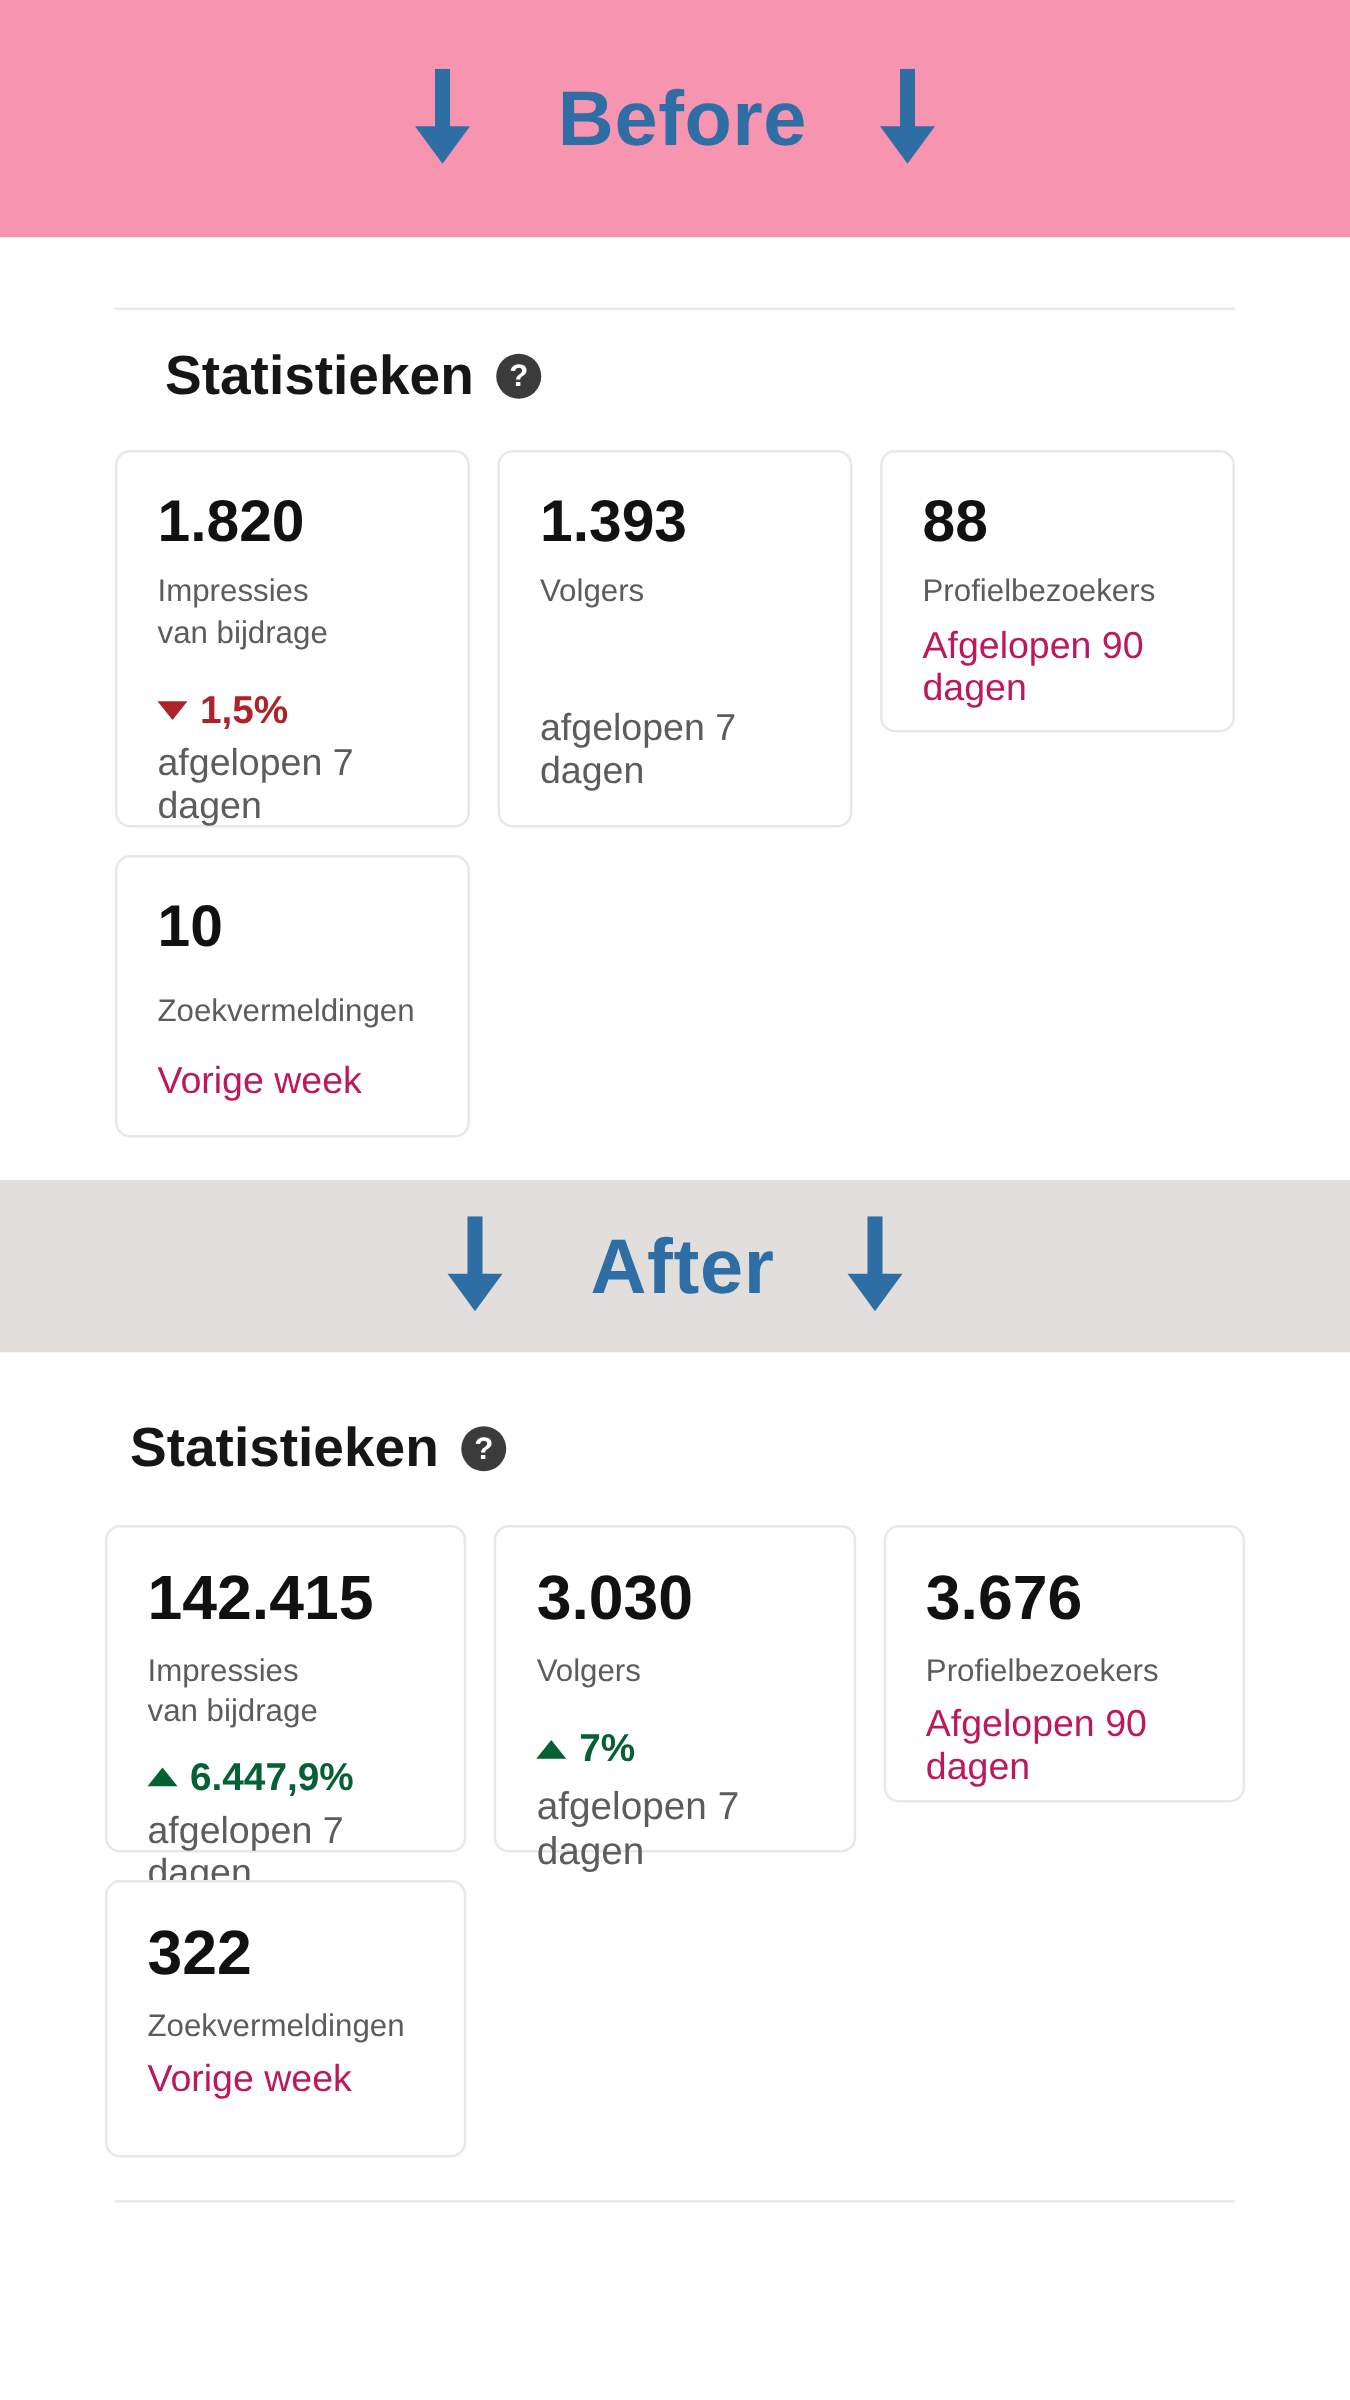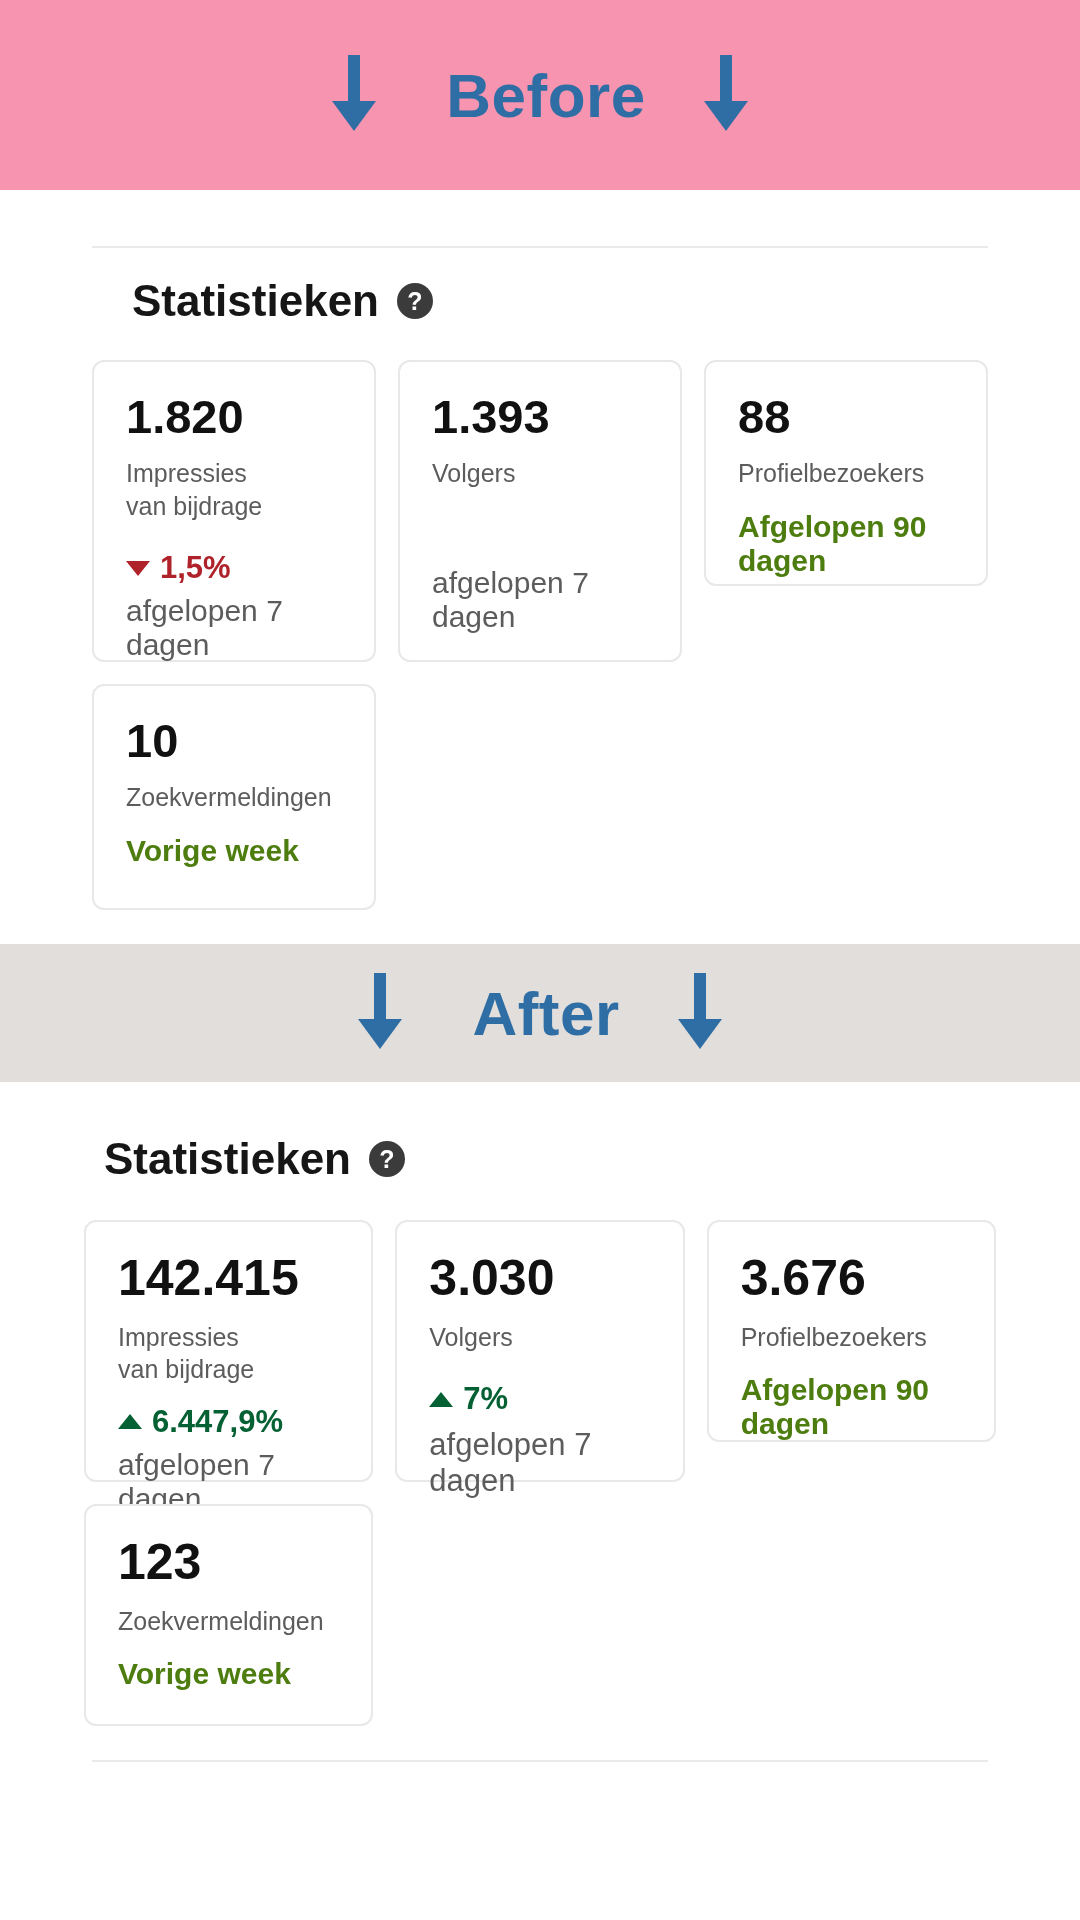--- a/index.html
+++ b/index.html
@@ -136,33 +136,32 @@
   .delta-up { color: #056134; font-size: 31px; font-weight: bold; }
   .delta-down { color: #b0222a; font-size: 31px; font-weight: bold; }
   .delta-period-inline { font-size: 31px; color: #5c5c5c; }
   .stat-period {
     font-size: 30px;
     color: #5c5c5c;
     margin-top: 8px;
   }
   .stat-sub {
     font-size: 30px;
-    color: #4d7c0f;
-    margin-top: 20px;
-    font-weight: bold;
+    color: #be185d;
+    margin-top: 10px;
   }
 
   
   .panel-before {
     padding: 42px 0 0 0;
   }
   .panel-before .section-title-row { margin: 0 0 34px 132px; }
   .panel-before .cards-grid { margin: 0 92px; }
   .panel-before .stat-card.tall { height: 302px; }
-  .panel-before .stat-card.short { height: 226px; }
+  .panel-before .stat-card.short { height: 226px; justify-content: space-between; }
 
   
   .panel-after {
     padding: 52px 0 0 0;
   }
   .panel-after .section-title-row { margin: 0 0 36px 104px; }
   .panel-after .cards-grid { margin: 0 84px; }
   .panel-after .stat-card.tall { height: 262px; }
   .panel-after .stat-card.short { height: 222px; }
   .panel-after .stat-value { font-size: 50px; }
@@ -281,21 +280,21 @@
       </div>
     </div>
 
     <div class="stat-card short">
       <div class="stat-value">3.676</div>
       <div class="stat-label">Profielbezoekers</div>
       <div class="stat-sub">Afgelopen 90 dagen</div>
     </div>
 
     <div class="stat-card short">
-      <div class="stat-value">123</div>
+      <div class="stat-value">322</div>
       <div class="stat-label">Zoekvermeldingen</div>
       <div class="stat-sub">Vorige week</div>
     </div>
 
   </div>
 
   <div class="bottom-rule"></div>
 </div>
 
 </body></html>

